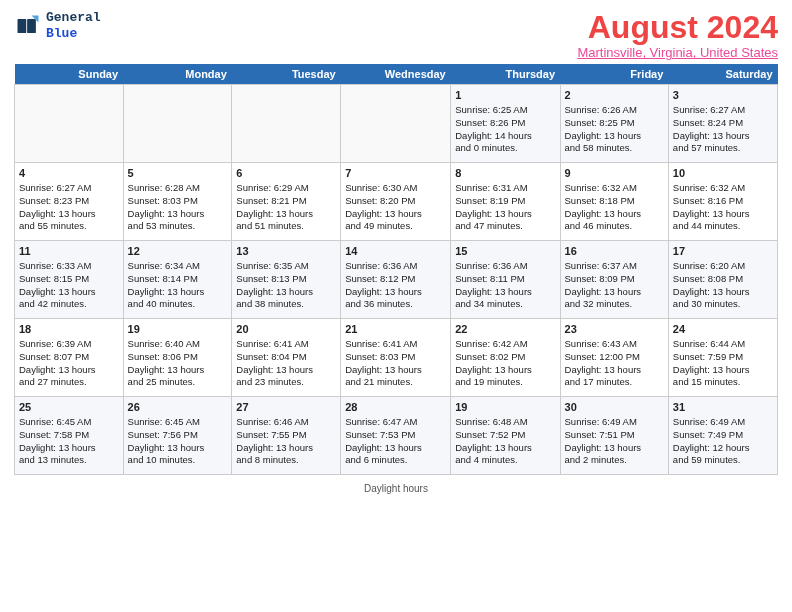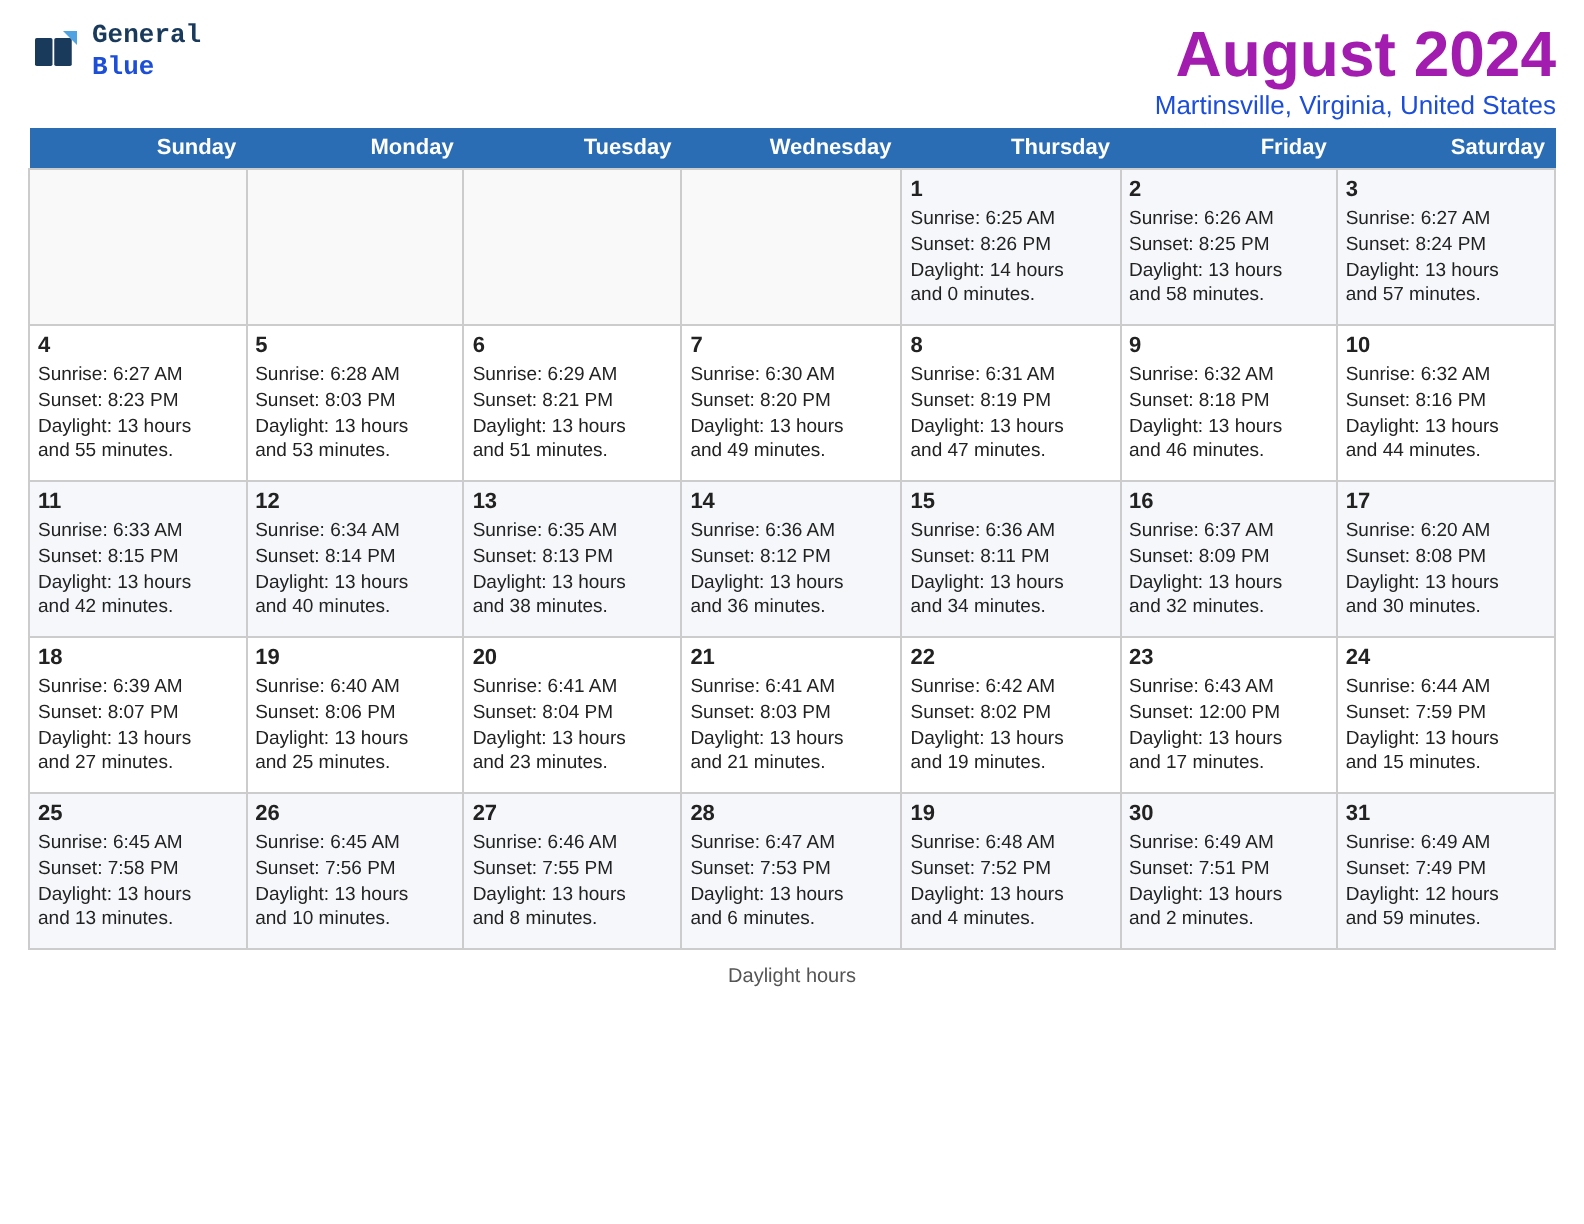--- a/index.html
+++ b/index.html
@@ -35,26 +35,27 @@
     .logo-icon {
       width: 28px;
       height: 28px;
     }
     .title-block {
       text-align: right;
     }
     .month-title {
       font-size: 32px;
       font-weight: bold;
-      color: #a21caf;
+      color: #ef4444;
       line-height: 1.1;
     }
     .location {
       font-size: 13px;
-      color: #1d4ed8;
+      color: #ec4899;
+      text-decoration: underline;
     }
     table {
       width: 100%;
       border-collapse: collapse;
       font-size: 10px;
     }
     thead tr th {
       background-color: #2a6db5;
       color: #fff;
       text-align: right;

